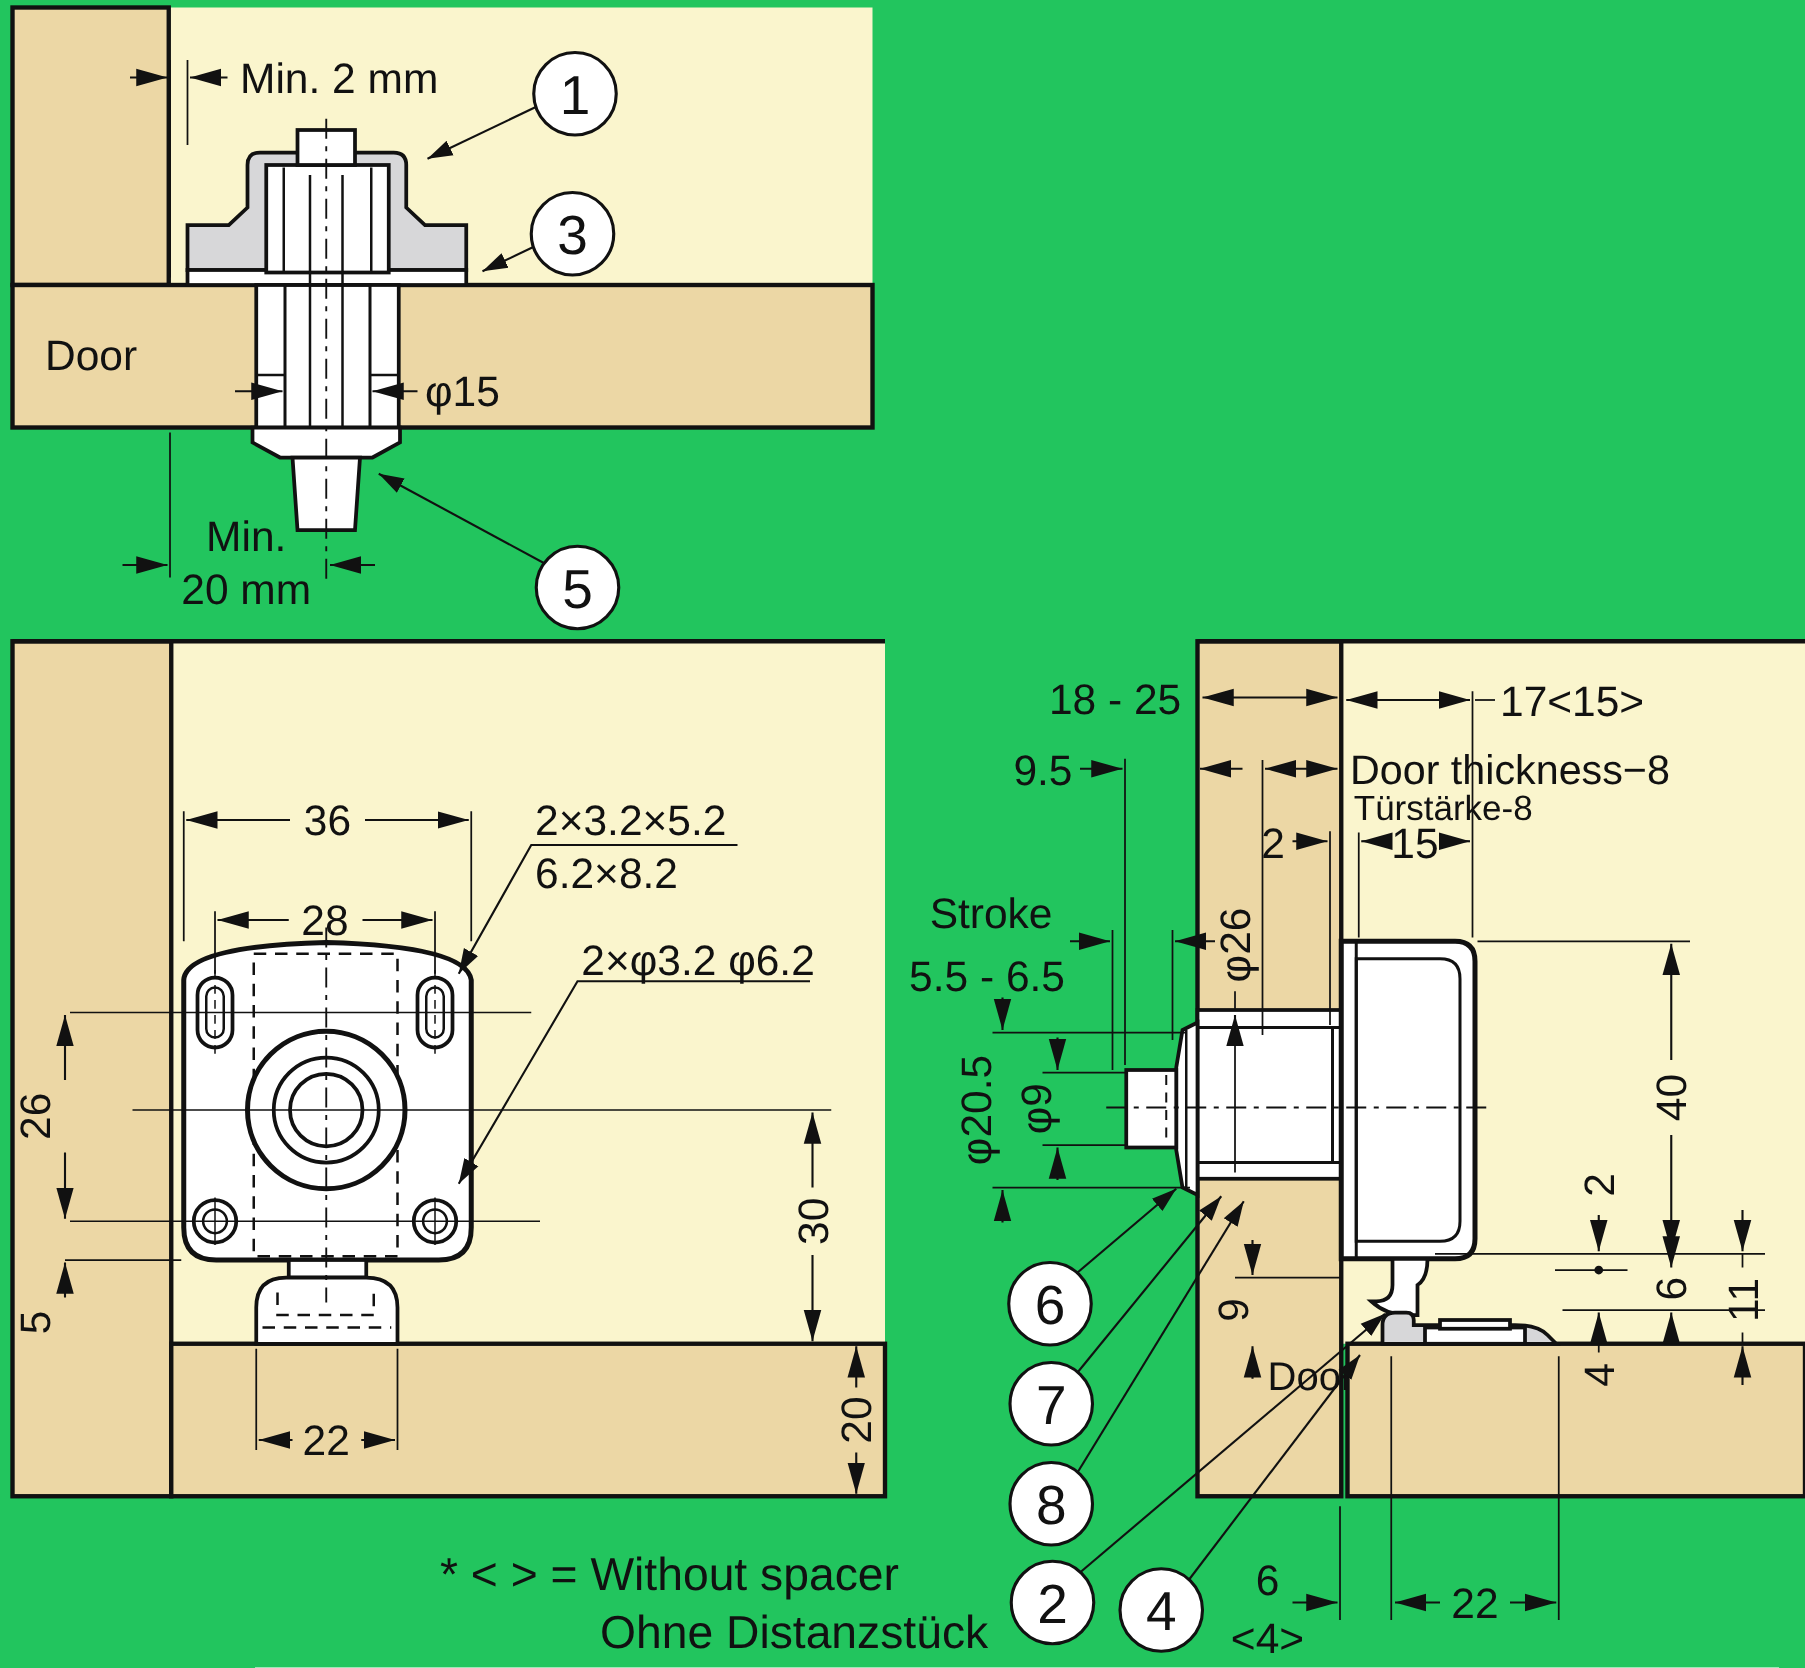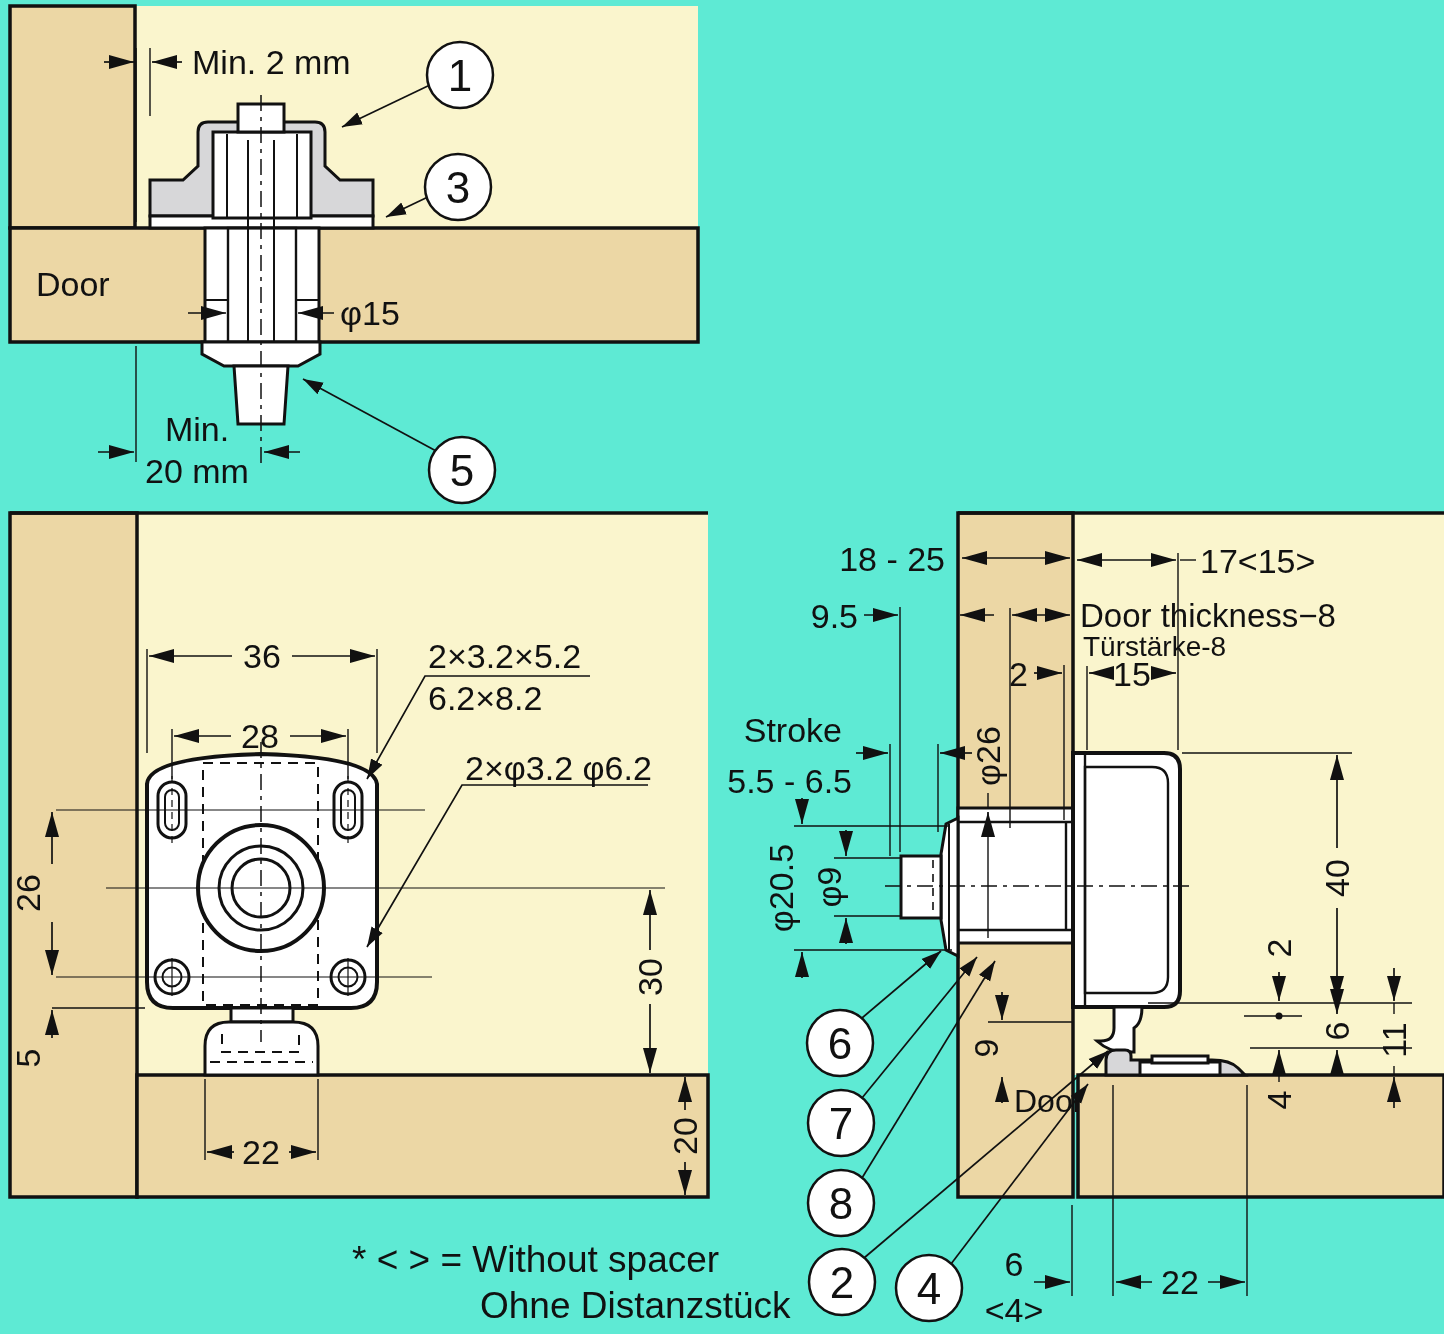--- a/index.html
+++ b/index.html
@@ -1,16 +1,16 @@
 <!DOCTYPE html>
 <html><head>
 <meta charset="utf-8">
 <style>
   html,body{margin:0;padding:0;background:#ffffff;}
-  #stage{position:relative;width:1444px;height:1334px;background:#5eead4;overflow:hidden;}
+  #stage{position:relative;width:1444px;height:1334px;background:#22c55e;overflow:hidden;}
   svg{position:absolute;left:0;top:0;}
   svg text{font-family:"Liberation Sans","DejaVu Sans",sans-serif;fill:#111;}
   .t34{font-size:34px;}
   .t33{font-size:33px;}
   .t29{font-size:28px;}
   .t37{font-size:37px;}
   .t32{font-size:32px;}
   .tCall{font-size:44px;}
   .mid{text-anchor:middle;}
   .end{text-anchor:end;}

